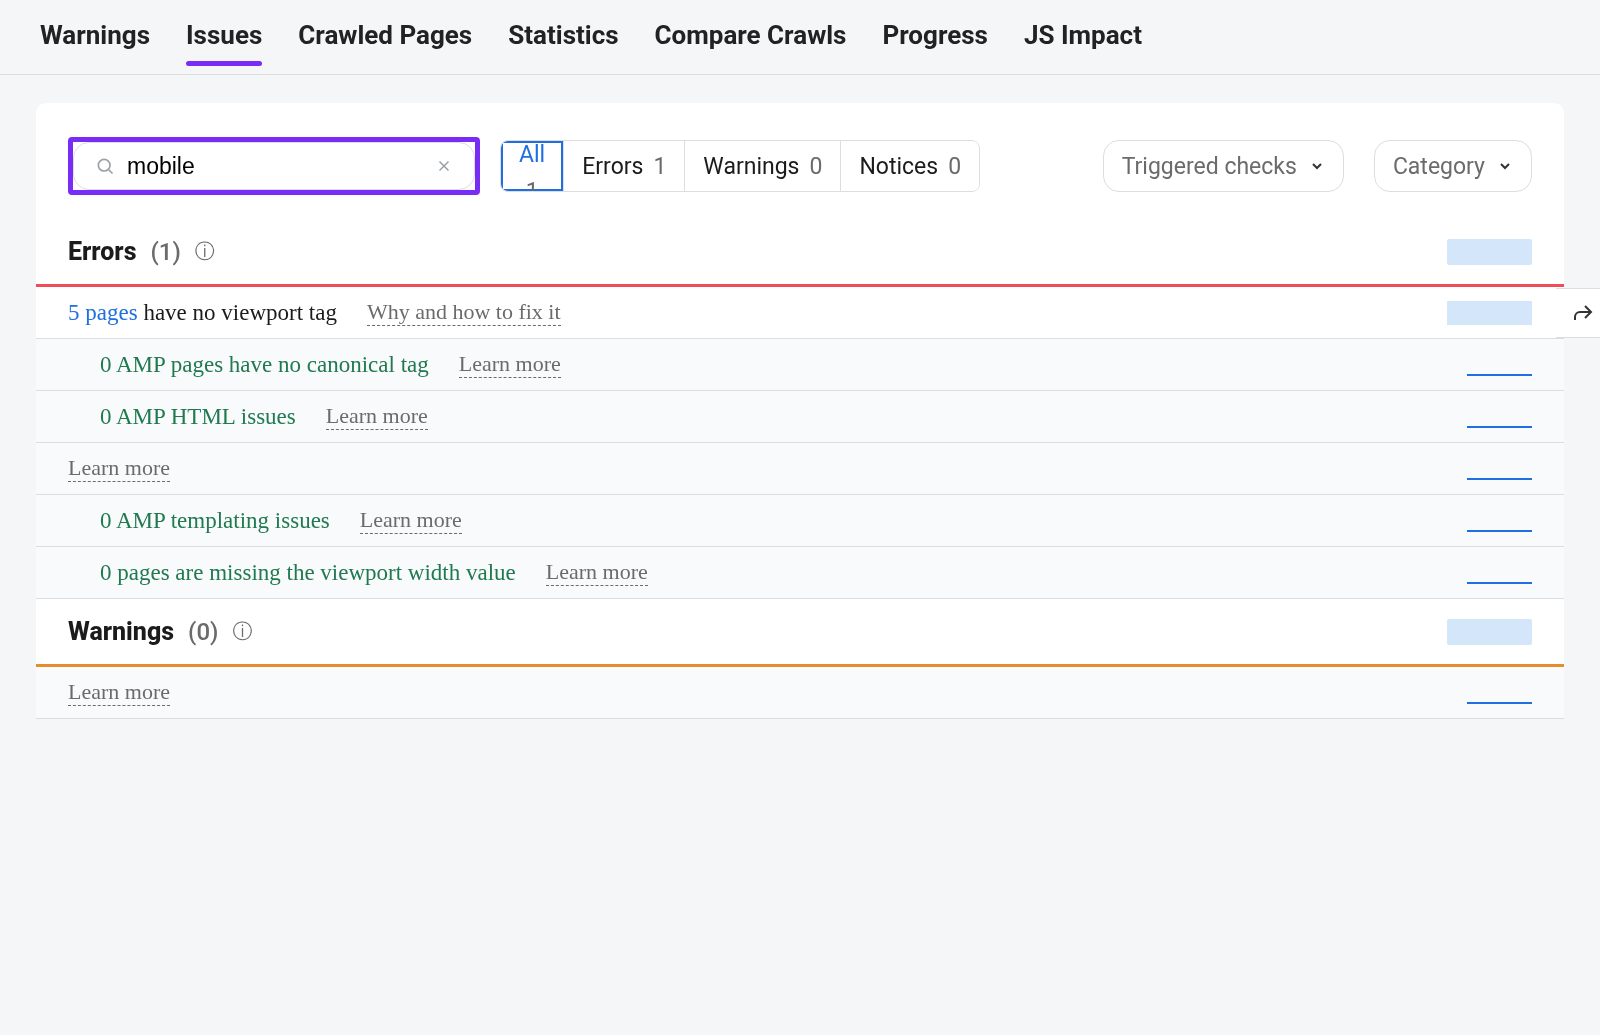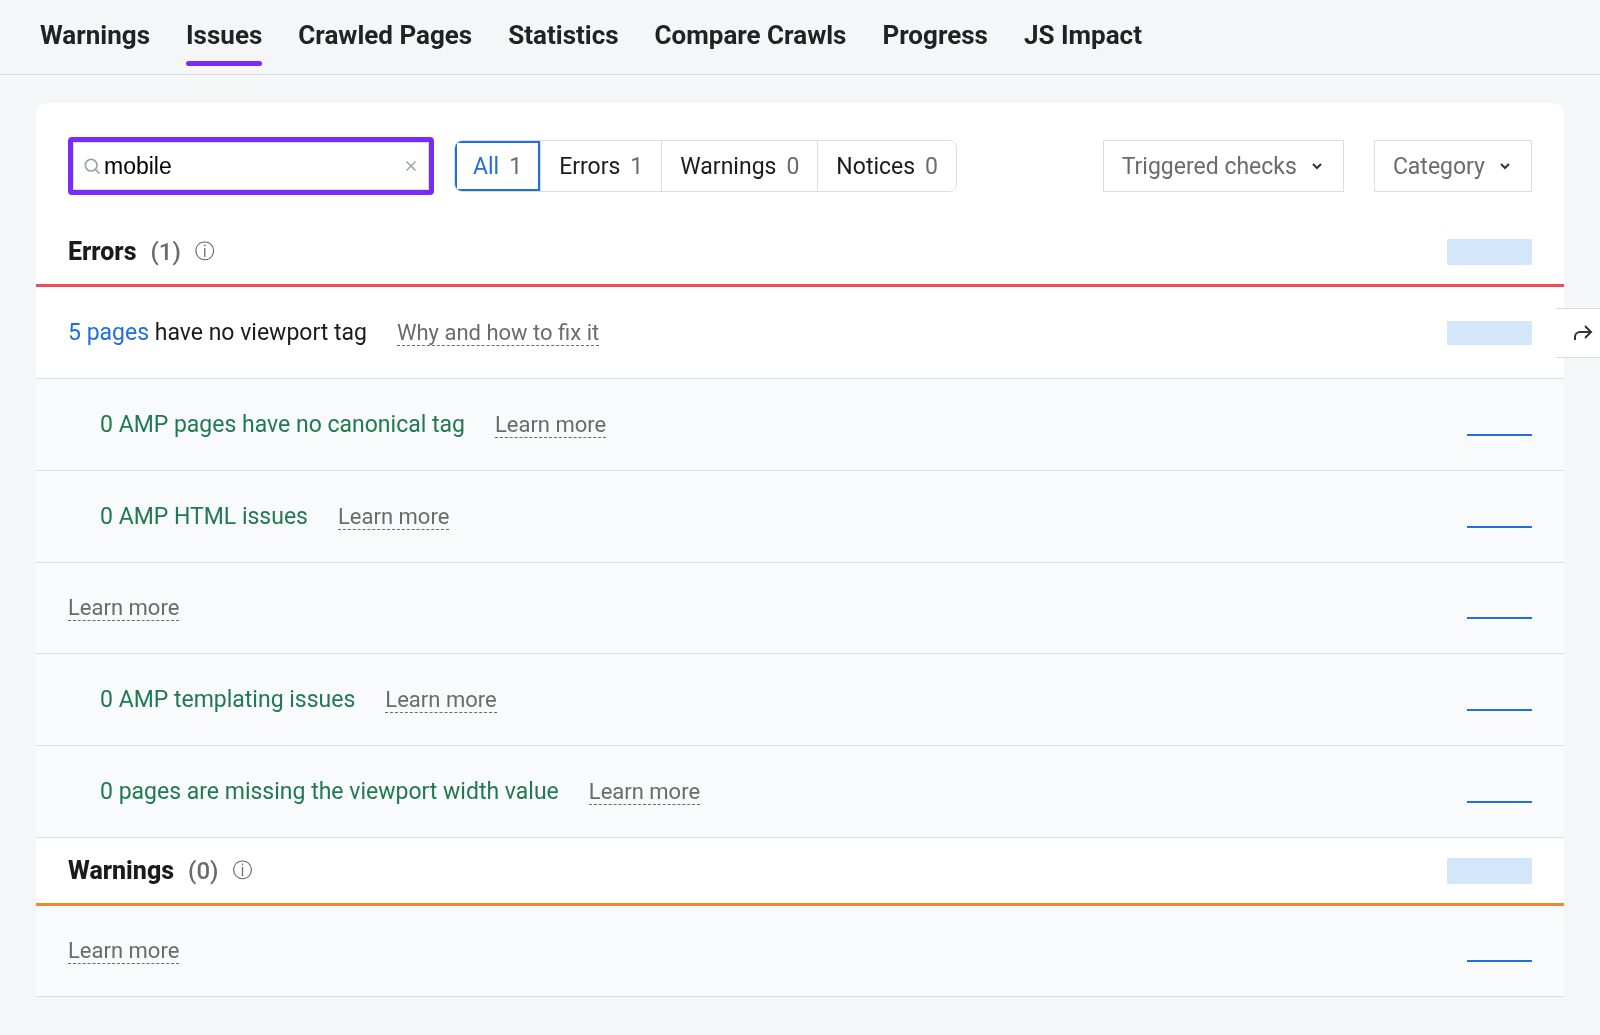--- a/index.html
+++ b/index.html
@@ -70,25 +70,25 @@
   }
   .search-wrap {
     border: 5px solid var(--purple);
     border-radius: 4px;
     padding: 0;
   }
   .search {
     display:flex;
     align-items:center;
     border: 1px solid var(--border);
-    border-radius: 0;
+    border-radius: 16px;
     height: 48px;
     min-width: 310px;
-    padding: 0 8px;
-    gap: 0;
+    padding: 0 21px;
+    gap: 10px;
   }
   .search input {
     border:none;
     outline:none;
     font-size: 23px;
     flex:1;
     background: transparent;
   }
   .icon-svg { flex: 0 0 auto; }
   .seg {
@@ -106,33 +106,34 @@
     border-right: 1px solid var(--border);
     font-size: 23px;
     cursor:pointer;
     background: #fff;
   }
   .seg-btn:last-child { border-right:none; }
   .seg-btn .count { color: var(--muted); }
   .seg-btn.active {
     box-shadow: inset 0 0 0 2px #1f6fe0;
     color: #1f6fe0;
+    flex-direction: column;
   }
 
   .right-controls {
     margin-left: auto;
     display:flex;
     gap: 30px;
   }
   .dropdown {
     display:flex;
     align-items:center;
     gap: 12px;
     border: 1px solid var(--border);
-    border-radius: 0;
+    border-radius: 16px;
     height: 52px;
     padding: 0 18px;
     color: var(--muted);
     font-size: 23px;
     cursor:pointer;
     background:#fff;
   }
 
   
   .section-header {
@@ -156,25 +157,26 @@
     height: 26px;
     background: var(--placeholder-blue);
     border-radius: 2px;
   }
   .section-header.warnings { border-top: 1px solid var(--border); }
 
   
   .row {
     display:flex;
     align-items:center;
-    padding: 32px 32px;
+    padding: 12px 32px;
     border-bottom: 1px solid var(--border);
     position: relative;
     background: #fff;
     gap: 30px;
+    font-family: Liberation Serif, serif;
   }
   .row.zero { background: #f9fafb; }
   .row .text { font-size: 23px; }
   .row .text .link-count { color: var(--link); }
   .row .text .zero-text { color: var(--green); margin-left: 32px; }
   .row .learn { color: var(--muted); border-bottom: 1px dashed var(--muted); cursor:pointer; font-size: 22px; }
   .row .spark {
     margin-left: auto;
     width: 65px;
     height: 2px;

